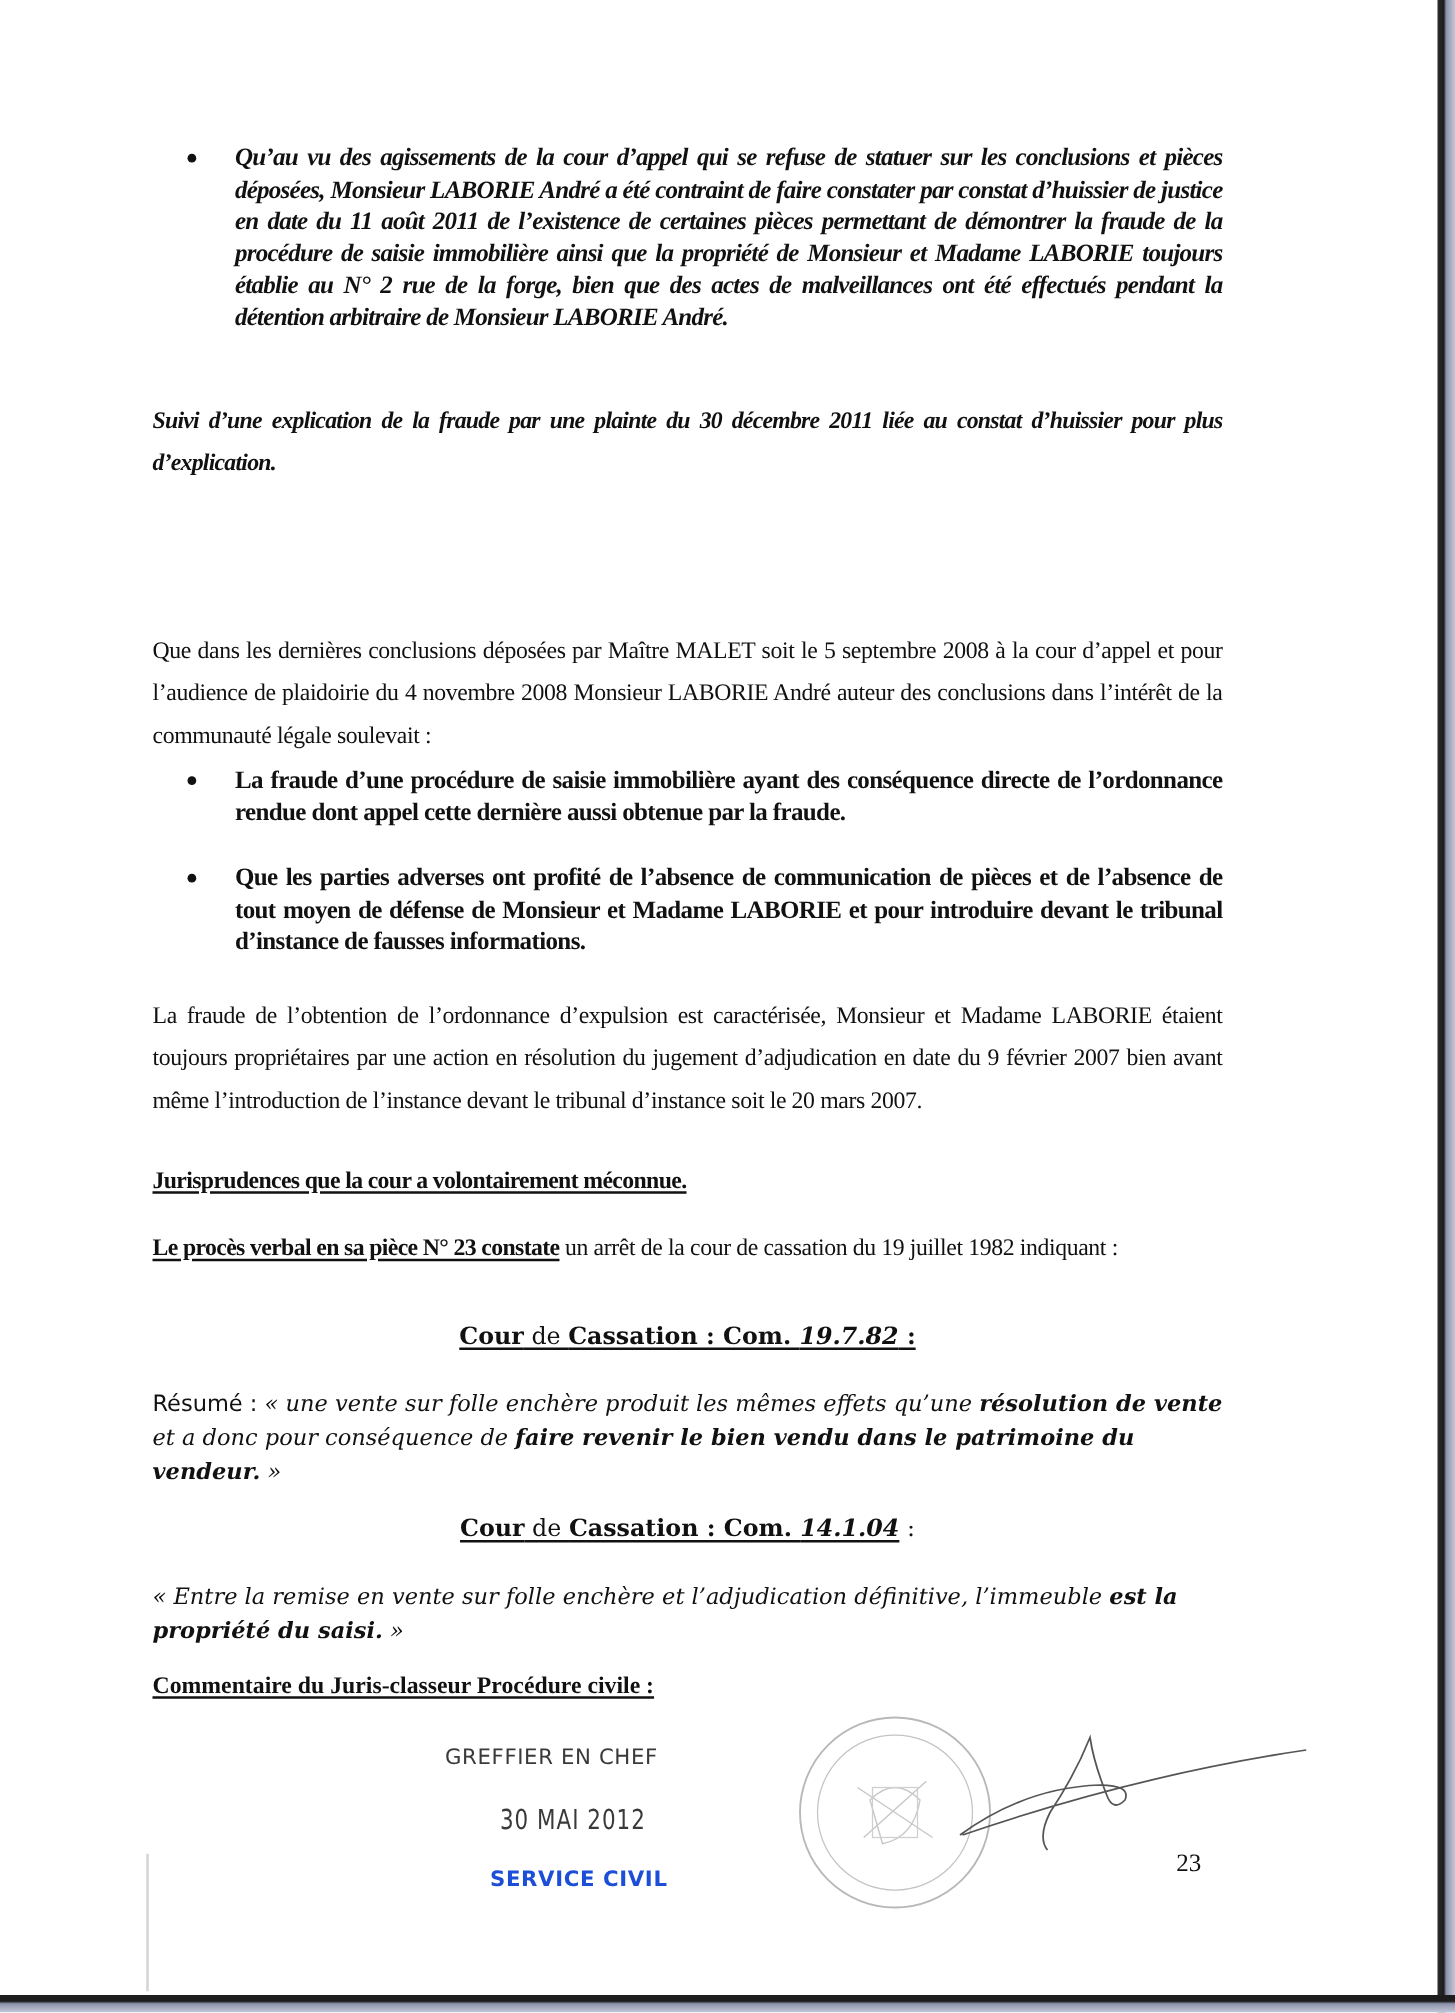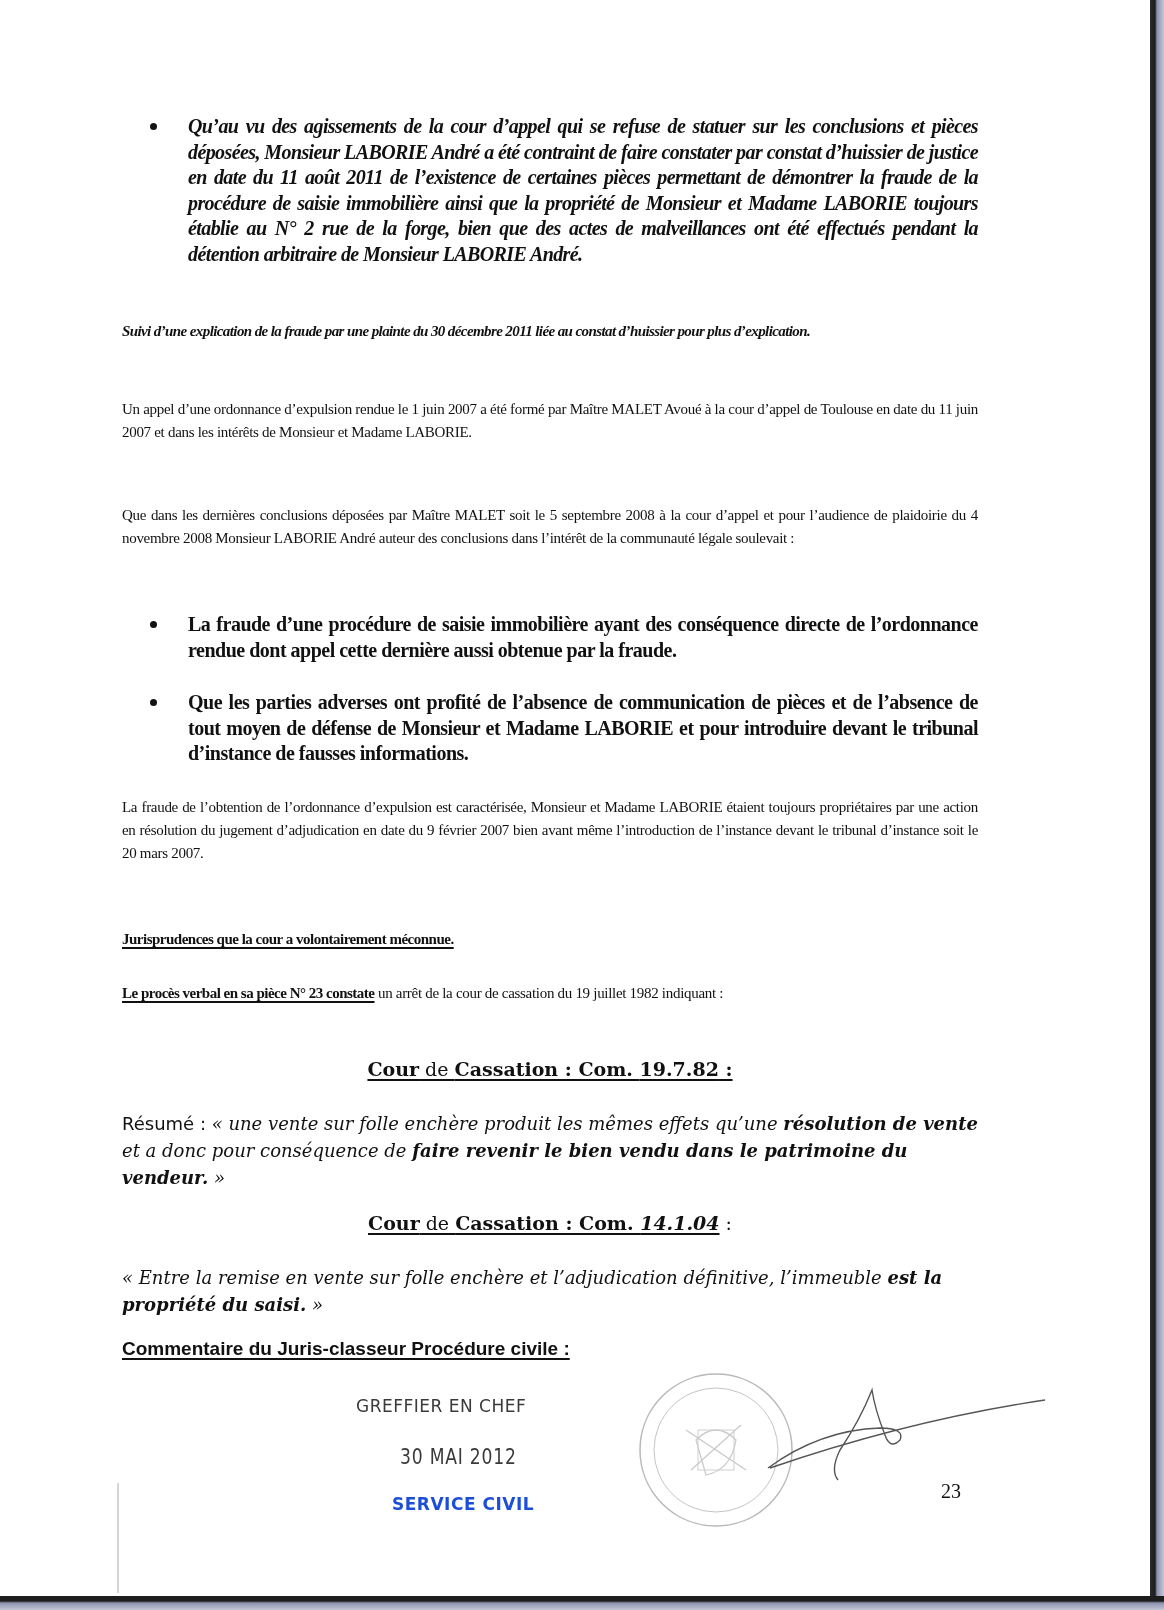--- a/index.html
+++ b/index.html
@@ -12,21 +12,21 @@
   .frame-right {
     position: absolute; left: 1150px; top: 0; width: 14px; height: 1610px;
     background: linear-gradient(to right, #2b2b2b 0, #1d1d1d 5px, #8d93ad 7px, #c3c7d8 14px);
   }
   .frame-bottom {
     position: absolute; left: 0; top: 1596px; width: 1164px; height: 14px;
     background: linear-gradient(to bottom, #1d1d1d 0, #1d1d1d 5px, #8d93ad 7px, #c3c7d8 14px);
   }
   .page { position: absolute; left: 0; top: 0; width: 1150px; height: 1596px; }
 
-  .block { position: absolute; left: 122px; width: 856px; font-size: 15px; line-height: 23px; text-align: justify; }
+  .block { position: absolute; left: 122px; width: 856px; font-size: 19px; line-height: 34px; text-align: justify; }
   .bullet-block { position: absolute; left: 150px; width: 828px; }
   .bullet-dot {
     position: absolute; left: 0; top: 9px; width: 7px; height: 7px; border-radius: 50%; background: #111;
   }
   .bullet-text { margin-left: 38px; font-size: 20px; line-height: 25.5px; text-align: justify; }
   .narrow-italic { font-style: italic; font-weight: bold; letter-spacing: -0.6px; }
   .narrow-bold { font-weight: bold; letter-spacing: -0.5px; }
   .u { text-decoration: underline; text-underline-offset: 3px; text-decoration-thickness: 2px; }
 
   .heading-center {
@@ -38,21 +38,21 @@
   .juris {
     position: absolute; left: 122px; width: 860px;
     font-family: "DejaVu Serif", serif; font-size: 18px; line-height: 27px;
   }
   .juris .i { font-style: italic; font-weight: normal; }
   .juris .bi { font-style: italic; font-weight: bold; }
   .juris .plain { font-family: "DejaVu Sans", sans-serif; font-style: normal; }
 
   .commentaire {
     position: absolute; left: 122px; top: 1338px;
-    font-family: Liberation Sans, sans-serif; font-weight: bold; font-size: 19px;
+    font-family: Liberation Serif, serif; font-weight: bold; font-size: 19px;
     text-decoration: underline; text-decoration-thickness: 2px; text-underline-offset: 3px;
   }
   .stamp-text {
     position: absolute; font-family: "DejaVu Sans", sans-serif; color: #3a3a3a; letter-spacing: 0.5px;
   }
   .page-number { position: absolute; left: 941px; top: 1480px; font-size: 20px; }
   .seal { position: absolute; left: 636px; top: 1370px; }
   .signature { position: absolute; left: 760px; top: 1380px; }
   .scan-line { position: absolute; left: 117px; top: 1483px; width: 2px; height: 110px; background: #d5d5d5; }
 </style>
@@ -61,21 +61,20 @@
 
 <div class="page">
 
   <div class="bullet-block" style="top:114px;">
     <span class="bullet-dot"></span>
     <div class="bullet-text narrow-italic">Qu’au vu des agissements de la cour d’appel qui se refuse de statuer  sur les conclusions et pièces déposées, Monsieur LABORIE André a été contraint de faire constater par constat d’huissier de justice en date du 11 août 2011 de l’existence de certaines pièces permettant de démontrer la fraude de la procédure de saisie immobilière ainsi que la propriété de Monsieur et Madame LABORIE toujours établie au N° 2 rue de la forge, bien que des actes de malveillances ont été effectués pendant la détention arbitraire de Monsieur LABORIE André.</div>
   </div>
 
   <div class="block narrow-italic" style="top:320px;">Suivi d’une explication de la fraude par une plainte du 30 décembre 2011 liée au constat d’huissier pour plus d’explication.</div>
 
-  <div class="block" style="top:398px; letter-spacing:-0.3px;">Un appel d’une ordonnance d’expulsion rendue le 1 juin 2007 a été formé par Maître MALET Avoué à la cour d’appel de Toulouse en date du 11 juin 2007 et dans les intérêts de Monsieur et Madame LABORIE.</div>
 
   <div class="block" style="top:504px; letter-spacing:-0.3px;">Que dans les dernières conclusions déposées par Maître MALET soit le 5 septembre 2008 à la cour d’appel et pour l’audience de plaidoirie du 4 novembre 2008 Monsieur LABORIE André auteur des conclusions dans l’intérêt de la communauté légale soulevait :</div>
 
   <div class="bullet-block" style="top:612px;">
     <span class="bullet-dot"></span>
     <div class="bullet-text narrow-bold">La fraude d’une procédure de saisie immobilière ayant des conséquence directe de l’ordonnance rendue dont appel cette dernière aussi obtenue par la fraude.</div>
   </div>
   <div class="bullet-block" style="top:690px;">
     <span class="bullet-dot"></span>
     <div class="bullet-text narrow-bold">Que les parties adverses ont profité de l’absence de communication de pièces et de l’absence de tout moyen de défense de Monsieur et Madame LABORIE et pour introduire devant le tribunal d’instance de fausses informations.</div>
@@ -84,21 +83,21 @@
   <div class="block" style="top:796px; letter-spacing:-0.3px;">La fraude de l’obtention de l’ordonnance d’expulsion est caractérisée, Monsieur et Madame LABORIE étaient toujours propriétaires par une action en résolution du jugement d’adjudication en date du 9 février 2007 bien avant même l’introduction de l’instance devant le tribunal d’instance soit le 20 mars 2007.</div>
 
   <div class="block narrow-bold u" style="top:928px; width:auto;">Jurisprudences que la cour a volontairement méconnue.</div>
 
   <div class="block" style="top:982px; letter-spacing:-0.3px;">
     <span class="narrow-bold u">Le procès verbal en sa pièce N° 23 constate</span><span> un arrêt de la cour de cassation du 19 juillet 1982 indiquant :</span>
   </div>
 
   <div class="heading-center" style="top:1058px;">
     <span class="u">
-      <span class="b">Cour</span><span> de </span><span class="b">Cassation : Com. </span><span class="b" style="">19.7.82</span><span class="b"> :</span>
+      <span class="b">Cour</span><span> de </span><span class="b">Cassation : Com. </span><span class="b" style="font-style:italic;">19.7.82</span><span class="b"> :</span>
     </span>
   </div>
 
   <div class="juris" style="top:1110px;">
     <span class="plain">Résumé : </span><span class="i">« </span><span class="i">une vente sur folle enchère produit les mêmes effets qu’une </span><span class="bi">résolution de vente</span><span class="i"> et a donc pour conséquence de </span><span class="bi">faire revenir le bien vendu dans le patrimoine du vendeur.</span><span class="i"> »</span>
   </div>
 
   <div class="heading-center" style="top:1212px;text-align:center;">
     <span class="u">
       <span class="b">Cour</span><span> de </span><span class="b">Cassation : Com. </span><span class="b" style="font-style:italic;">14.1.04</span></span><span> :</span>

